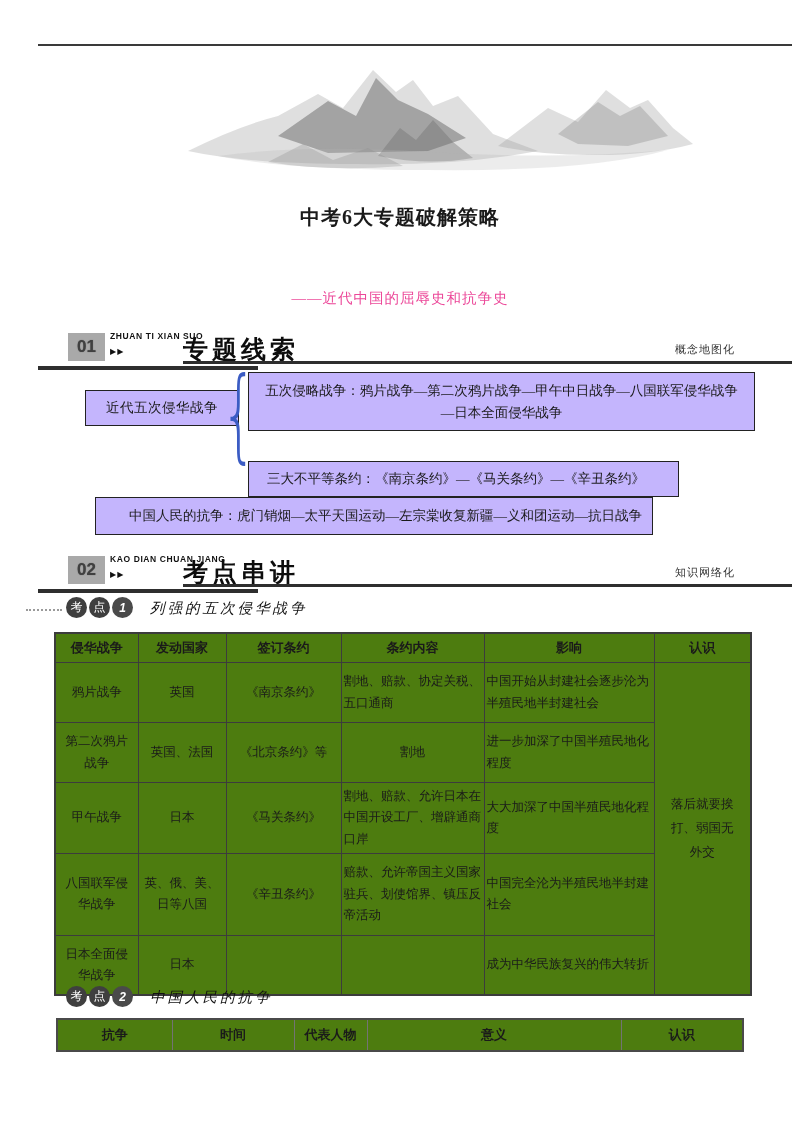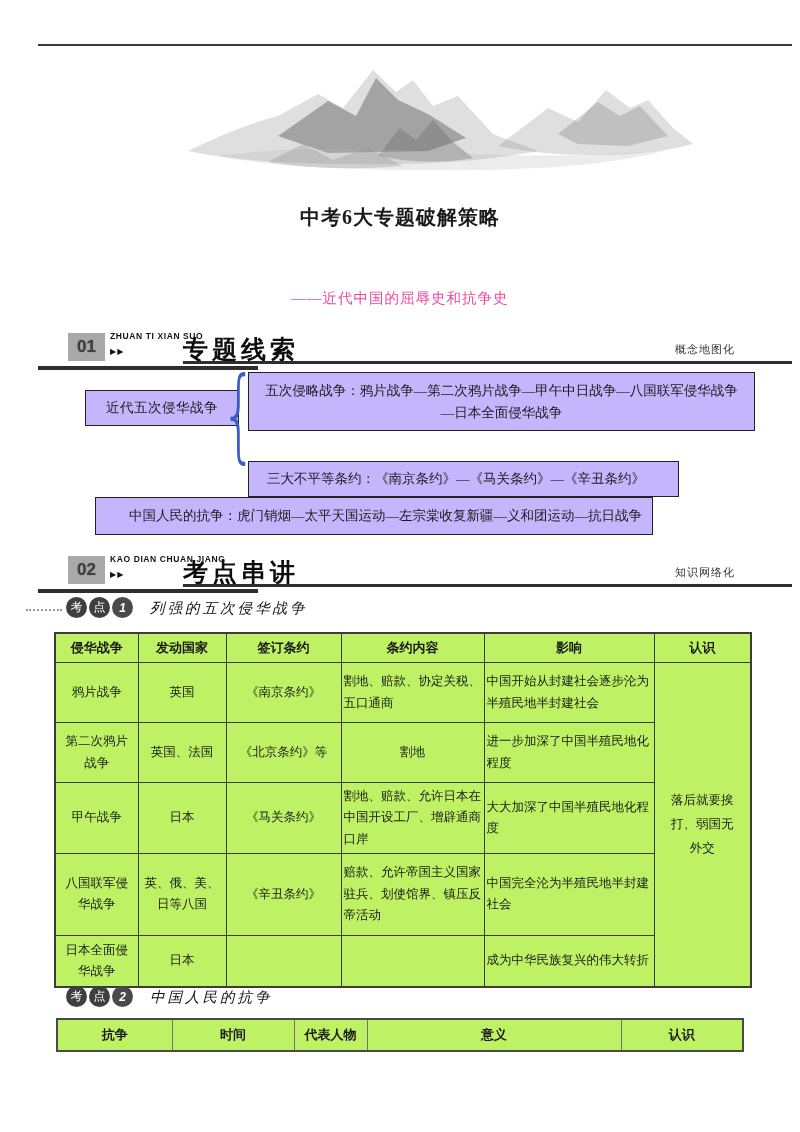--- a/index.html
+++ b/index.html
@@ -46,21 +46,21 @@
   .kd-row{position:absolute;left:0;width:800px;height:26px;}
   .kd-dots{position:absolute;left:26px;top:12px;width:36px;border-top:2px dotted #9a9a9a;}
   .kd-badge{position:absolute;left:66px;top:0;display:flex;gap:2px;}
   .kd-badge .c{width:21px;height:21px;border-radius:50%;background:#3f3f3f;color:#fff;
     font-size:12px;display:flex;align-items:center;justify-content:center;
     font-family:"Liberation Sans","DejaVu Sans",sans-serif;}
   .kd-badge .c.num{font-style:italic;font-weight:bold;background:#4a4a4a;}
   .kd-title{position:absolute;left:150px;top:2px;font-weight:normal;font-style:italic;
     font-size:14.5px;letter-spacing:3px;color:#111;}
   
-  table{border-collapse:collapse;table-layout:fixed;background:#bef264;}
+  table{border-collapse:collapse;table-layout:fixed;background:#4d7c0f;}
   .tbl1{position:absolute;left:54px;top:632px;width:696px;border:2px solid #3c3c3c;}
   .tbl1 th,.tbl1 td{border:1px solid #3c3c3c;font-size:12.5px;line-height:1.7;
     vertical-align:middle;text-align:center;padding:2px 4px;overflow:hidden;}
   .tbl1 th{font-size:13px;font-weight:bold;height:24px;padding:2px;}
   .tbl1 td.lft{text-align:left;padding:3px 2px;}
   .tbl1 td.renshi{padding:0 13px;line-height:1.9;}
   .tbl2{position:absolute;left:56px;top:1018px;width:688px;border:2px solid #4a4a4a;}
   .tbl2 th{border:1px solid #737373;font-size:13px;font-weight:bold;height:28px;
     text-align:center;vertical-align:middle;}
 </style>
@@ -162,21 +162,21 @@
       <td class="lft">割地、赔款、允许日本在中国开设工厂、增辟通商口岸</td>
       <td class="lft">大大加深了中国半殖民地化程度</td>
     </tr>
     <tr style="height:82px;">
       <td>八国联军侵华战争</td>
       <td>英、俄、美、日等八国</td>
       <td>《辛丑条约》</td>
       <td class="lft">赔款、允许帝国主义国家驻兵、划使馆界、镇压反帝活动</td>
       <td class="lft">中国完全沦为半殖民地半封建社会</td>
     </tr>
-    <tr style="height:52px;">
+    <tr style="height:60px;">
       <td>日本全面侵华战争</td>
       <td>日本</td>
       <td></td>
       <td></td>
       <td class="lft">成为中华民族复兴的伟大转折</td>
     </tr>
   </tbody>
     </table>
 
   <div class="kd-row" style="top:986px;">

